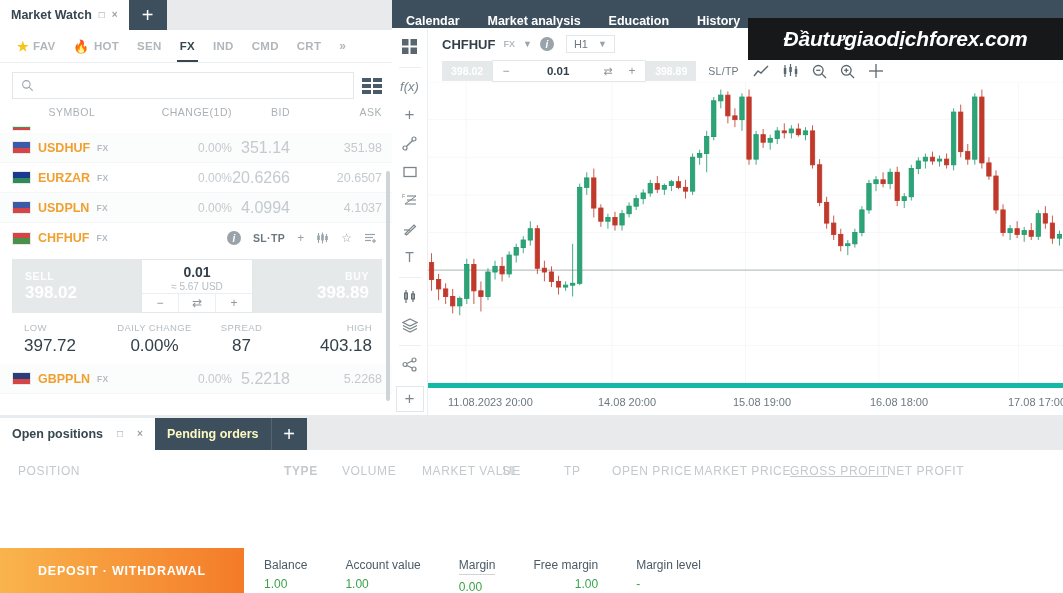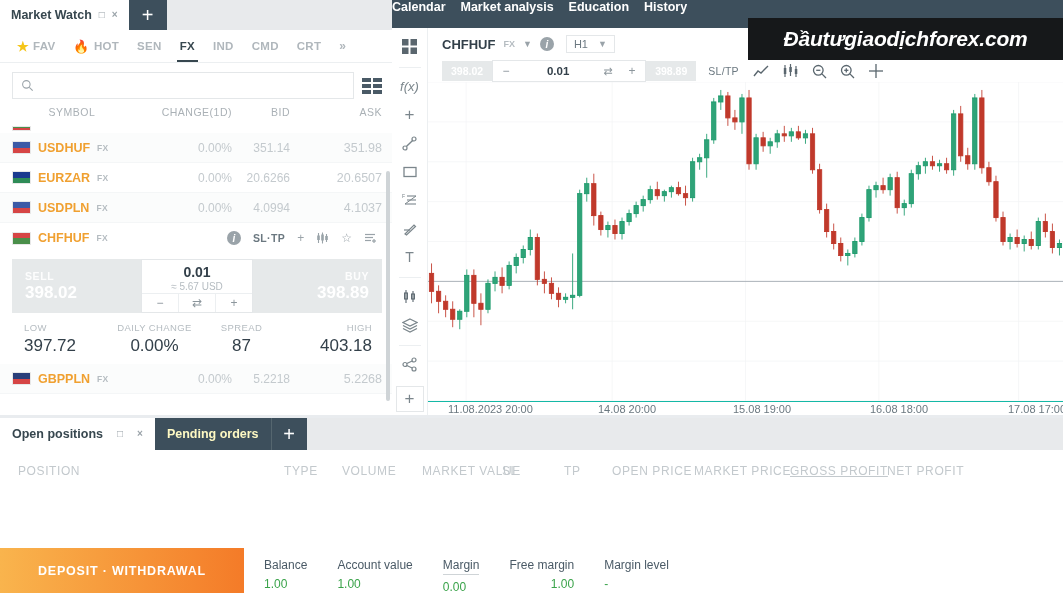--- a/index.html
+++ b/index.html
@@ -80,21 +80,21 @@
   }
   .sym-row.alt { background: #fbfcfc; }
   .sym-cell { width: 120px; display: flex; align-items: center; gap: 7px; }
   .flag { width: 19px; height: 13px; position: relative; flex-shrink: 0;
           border: 1px solid #e8e8e8; overflow: hidden; }
   .flag .h { position: absolute; left: 0; right: 0; height: 50%; }
   .flag .t { top: 0; } .flag .b { bottom: 0; }
   .sym-name { font-size: 12.5px; font-weight: bold; color: #f0a030; }
   .fx-badge { font-size: 8.5px; font-weight: bold; color: #b5bcc1; letter-spacing: .3px; }
   .chg { width: 100px; text-align: right; font-size: 12px; color: #c4cace; }
-  .bid { flex: 1; text-align: right; font-size: 12px; color: #c4cace; }
+  .bid { flex: 1; text-align: right; font-size: 16px; color: #c4cace; }
   .ask { width: 92px; text-align: right; font-size: 12.5px; color: #c4cace; }
 
   .act-row { display: flex; align-items: center; gap: 12px; justify-content: flex-end;
              flex: 1; padding-right: 4px; }
   .act-ico { font-size: 12px; color: #9aa3a9; }
   .info-dot {
     width: 14px; height: 14px; border-radius: 50%; background: #9aa3a9;
     color: #fff; font-size: 10px; font-weight: bold; display: flex;
     align-items: center; justify-content: center; font-style: italic;
   }
@@ -127,22 +127,22 @@
   .stat.c { text-align: center; } .stat.r { text-align: right; }
 
   .mw-scroll {
     position: absolute; right: 2px; top: 48px; width: 4px; height: 230px;
     background: #cfd4d7; border-radius: 2px;
   }
 
   
   #topnav {
     position: absolute; left: 392px; top: 0; right: 0; height: 28px;
-    background: #3d4f5c; display: flex; align-items: flex-start; padding-left: 0;
-    gap: 15px; z-index: 3;
+    background: #3d4f5c; display: flex; align-items: flex-end; padding-left: 14px;
+    gap: 28px; z-index: 3;
   }
   .nav-item { font-size: 12.5px; font-weight: bold; color: #ffffff; white-space: nowrap; }
 
   
   #chart-panel {
     position: absolute; left: 392px; top: 0; right: 0; height: 415px;
     background: #ffffff; display: flex; flex-direction: column;
   }
   .chart-tabbar {
     height: 28px; background: #dfe3e6; display: flex; align-items: stretch;
@@ -193,21 +193,21 @@
                font-size: 12px; color: #8c969c; }
   .ct-vol .v { width: 78px; text-align: center; font-size: 11.5px; font-weight: bold; color: #33404a; }
   .ct-vol .sw { width: 22px; display: flex; align-items: center; justify-content: center;
                 font-size: 11px; color: #8c969c; }
   .ct-sltp { font-size: 10.5px; font-weight: normal; color: #6b7880; margin-left: 12px; letter-spacing: .3px; }
   .ct-icons { display: flex; align-items: center; gap: 13px; margin-left: 14px; color: #5a666e; }
 
   .plot-wrap { flex: 1; position: relative; min-height: 0; }
   .plot-wrap svg { display: block; width: 100%; height: 100%; }
   .xaxis {
-    height: 14px; border-top: 1px solid #14b8a6; display: flex; align-items: center;
+    height: 32px; border-top: 5px solid #14b8a6; display: flex; align-items: center;
     position: relative; flex-shrink: 0;
   }
   .xlab { position: absolute; font-size: 11px; color: #6b7880; white-space: nowrap; }
 
   
   #watermark {
     position: absolute; right: 0; top: 18px; width: 315px; height: 42px;
     background: #16181a; display: flex; align-items: center; justify-content: center;
     z-index: 9;
   }
@@ -239,21 +239,21 @@
   
   #footer {
     position: absolute; left: 0; bottom: 0; right: 0; height: 45px;
     background: #fff; display: flex; align-items: stretch;
   }
   #deposit-btn {
     width: 244px; background: linear-gradient(90deg,#f9b44d 0%,#f47b28 100%);
     display: flex; align-items: center; justify-content: center;
     color: #fff; font-size: 12.5px; font-weight: bold; letter-spacing: .8px;
   }
-  .acct { display: flex; align-items: flex-start; padding: 10px 0 0 20px; gap: 8px; }
+  .acct { display: flex; align-items: flex-start; padding: 10px 0 0 20px; gap: 16px; }
   .acct-col { padding-right: 22px; }
   .acct-col .k { font-size: 12px; color: #4a5a66; white-space: nowrap; }
   .acct-col .v { font-size: 12px; color: #3aa34a; margin-top: 5px; }
   .acct-col.u .k { border-bottom: 1px solid #cfd4d7; padding-bottom: 2px; }
   .acct-col.r .v { text-align: right; }
 </style>
 </head>
 <body>
 
 <div id="app">
@@ -865,21 +865,21 @@
       <div class="bot-tab">
         <span>Open positions</span>
         <span class="tab-winbtn">□</span>
         <span class="tab-winbtn">×</span>
       </div>
       <div class="bot-tab active">Pending orders</div>
       <div class="bot-tab-add">+</div>
     </div>
     <div class="bot-head">
       <div class="bh" style="width:266px;">POSITION</div>
-      <div class="bh" style="width:58px;">TYPE</div>
+      <div class="bh" style="width:58px;font-weight:bold;">TYPE</div>
       <div class="bh" style="width:80px;">VOLUME</div>
       <div class="bh" style="width:80px;">MARKET VALUE</div>
       <div class="bh" style="width:62px;">SL</div>
       <div class="bh" style="width:48px;">TP</div>
       <div class="bh" style="width:82px;">OPEN PRICE</div>
       <div class="bh" style="width:96px;">MARKET PRICE</div>
       <div class="bh" style="width:97px;text-decoration:underline;">GROSS PROFIT</div>
       <div class="bh">NET PROFIT</div>
     </div>
   </div>

